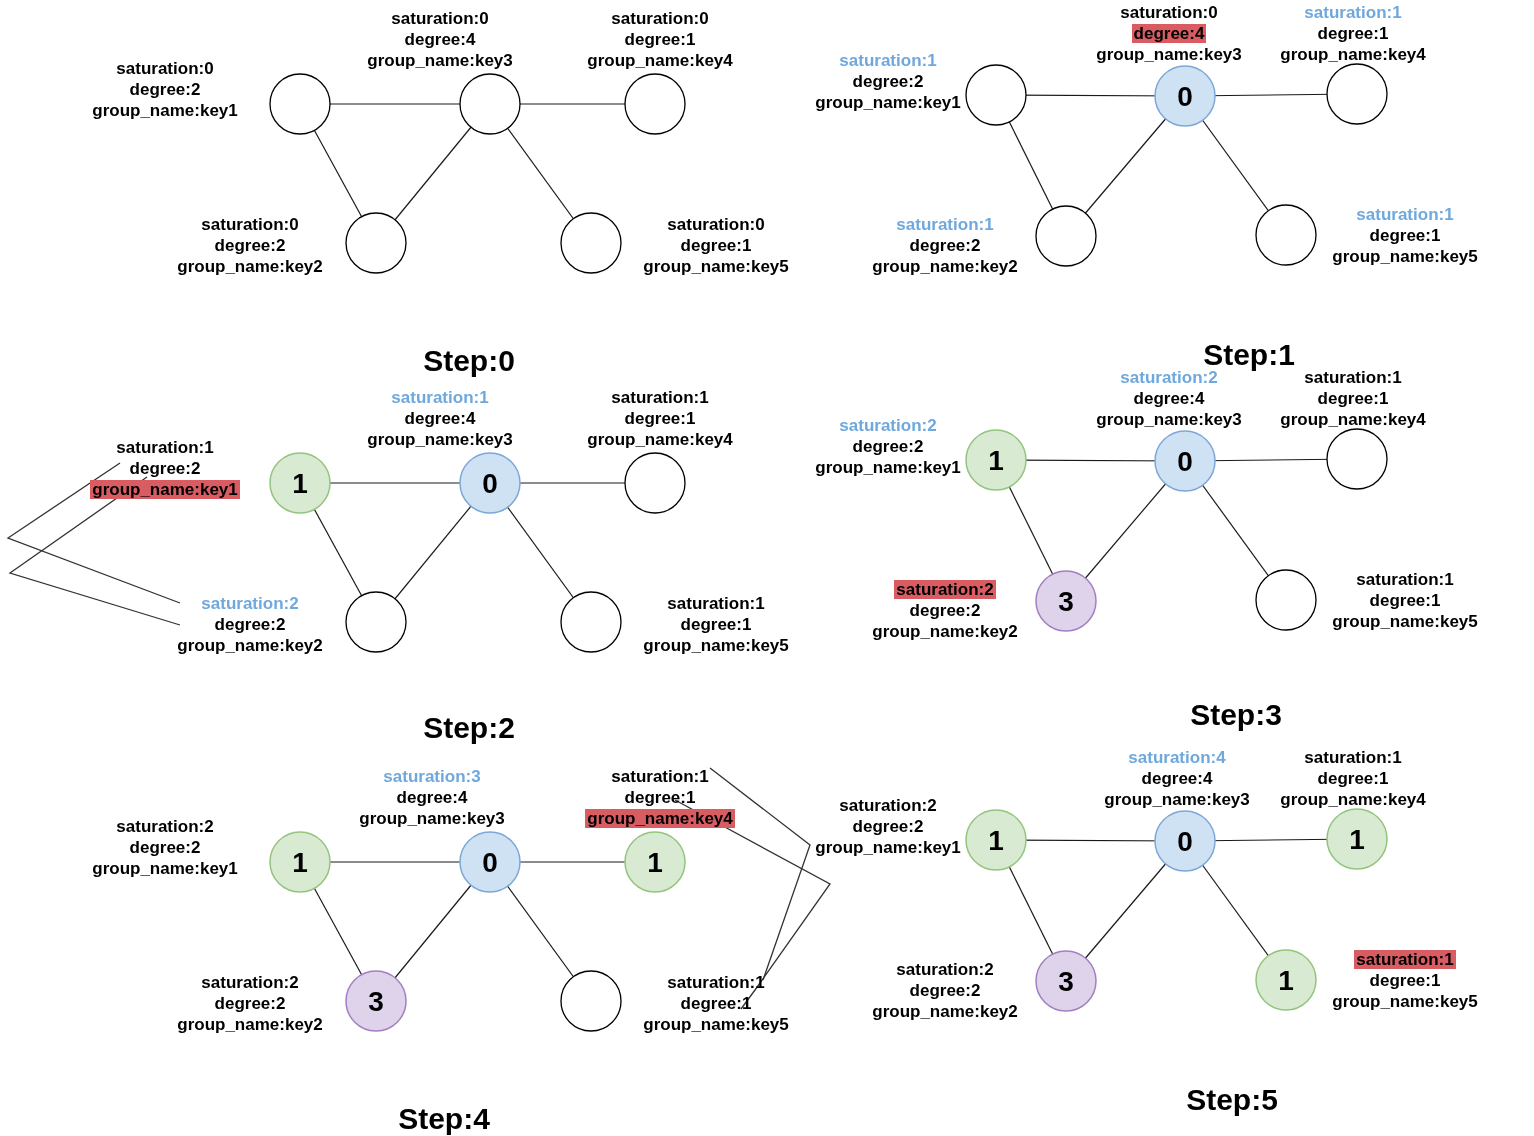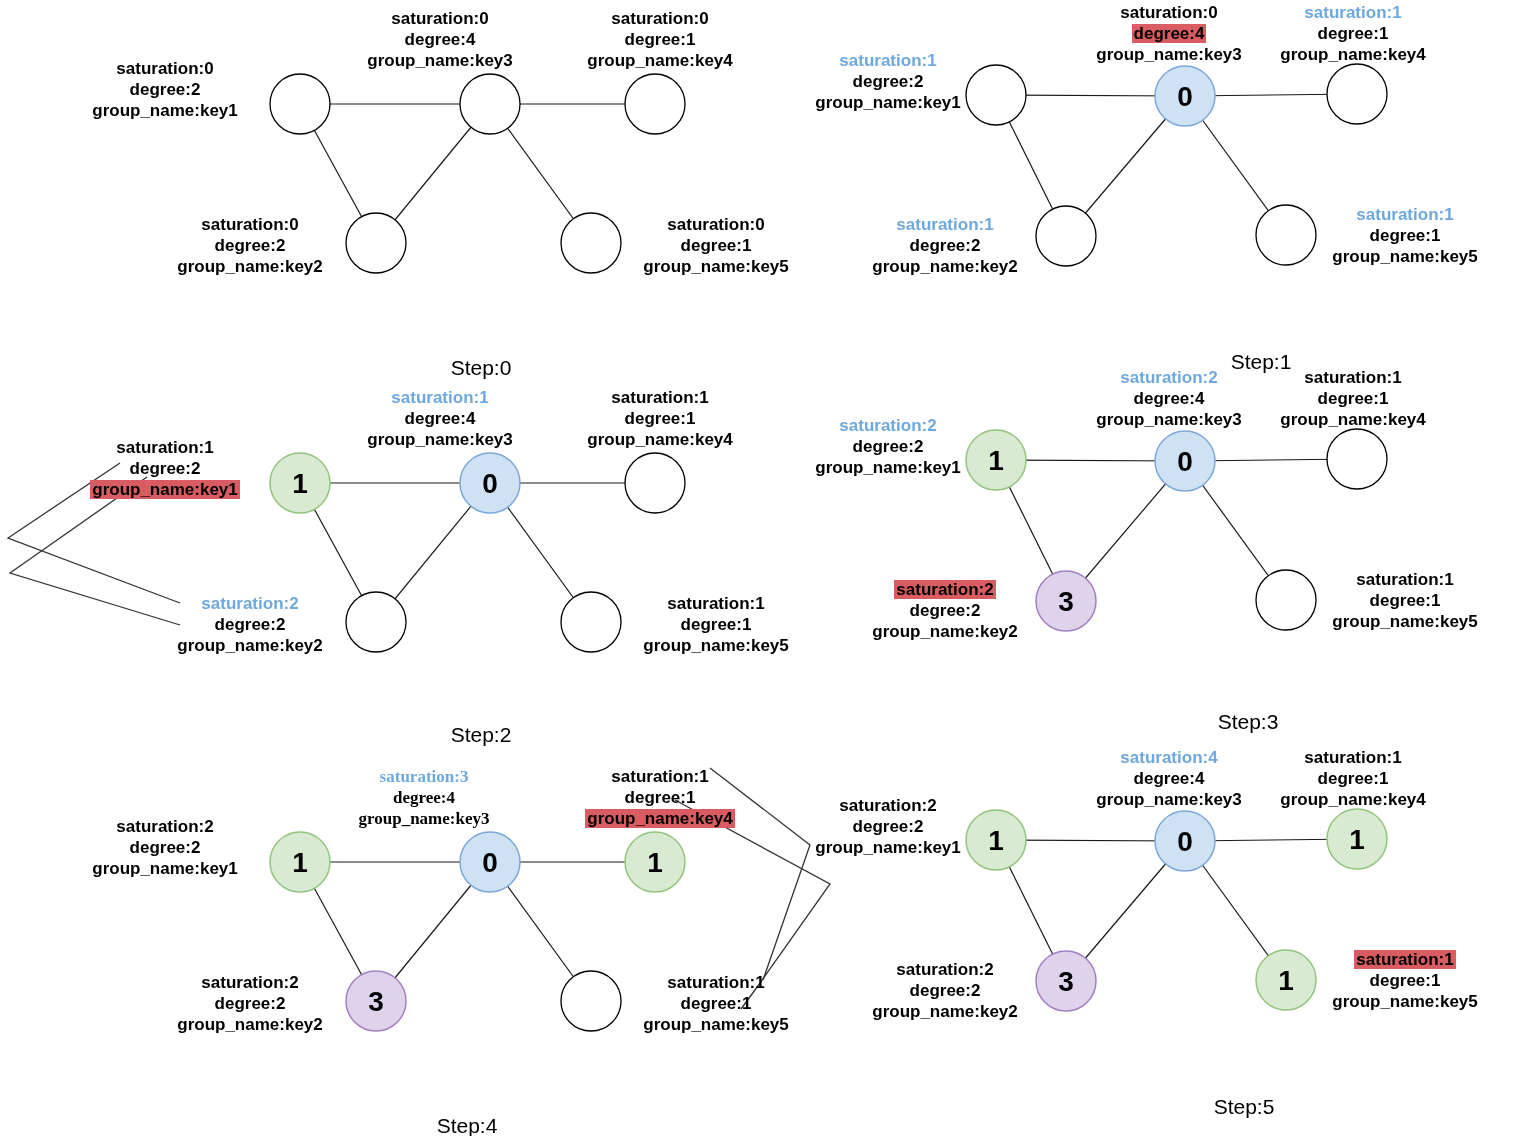--- a/index.html
+++ b/index.html
@@ -6,22 +6,22 @@
   body{font-family:"Liberation Sans", sans-serif;}
   #canvas{position:relative;width:1534px;height:1136px;background:#fff;overflow:hidden;}
   .panel{position:absolute;width:767px;height:379px;}
   .panel svg.graph{position:absolute;left:0;top:0;overflow:visible;}
   .node-label{position:absolute;width:220px;text-align:center;font-weight:bold;
               font-size:17px;line-height:21px;color:#000;white-space:nowrap;}
   .node-label .line{display:block;}
   .node-label .line span{padding:0 2px;}
   .sat-blue{color:#6fa8dc;}
   .hl{background:#d85c62;color:#000;}
-  .step-title{position:absolute;transform:translateX(-50%);font-weight:normal;
-              font-size:21px;color:#000;margin:16px;white-space:nowrap;}
+  .step-title{position:absolute;transform:translateX(-50%);font-weight:bold;
+              font-size:30px;color:#000;margin:4px;white-space:nowrap;}
   .node-value{font-weight:bold;font-size:28px;fill:#000;}
   #annot-overlay{position:absolute;left:0;top:0;pointer-events:none;}
 </style>
 </head>
 <body>
 
 <div id="canvas">
 
   <svg id="annot-overlay" width="1534" height="1136" viewBox="0 0 1534 1136">
       <polyline points="120,463 8,538 180,603" fill="none" stroke="#333" stroke-width="1.3"></polyline>
@@ -229,37 +229,37 @@
         <div class="node-label" style="left: 55px; top: 58px;">
           <span class="line"><span>saturation:2</span></span>
           <span class="line"><span>degree:2</span></span>
           <span class="line"><span>group_name:key1</span></span>
         </div>
         <div class="node-label" style="left: 140px; top: 214px;">
           <span class="line"><span>saturation:2</span></span>
           <span class="line"><span>degree:2</span></span>
           <span class="line"><span>group_name:key2</span></span>
         </div>
-        <div class="node-label" style="left: 314px; top: 8px; font-family: Liberation Serif, serif;">
+        <div class="node-label" style="left: 322px; top: 8px;">
           <span class="line"><span class="sat-blue">saturation:3</span></span>
           <span class="line"><span>degree:4</span></span>
           <span class="line"><span>group_name:key3</span></span>
         </div>
         <div class="node-label" style="left: 550px; top: 8px;">
           <span class="line"><span>saturation:1</span></span>
           <span class="line"><span>degree:1</span></span>
           <span class="line"><span class="hl">group_name:key4</span></span>
         </div>
         <div class="node-label" style="left: 606px; top: 214px;">
           <span class="line"><span>saturation:1</span></span>
           <span class="line"><span>degree:1</span></span>
           <span class="line"><span>group_name:key5</span></span>
         </div>
       </div>
-    <h2 class="step-title" style="left: 451px; top: 340px;"><span>Step:4</span></h2>
+    <h2 class="step-title" style="left: 440px; top: 340px;"><span>Step:4</span></h2>
   </section>
 
   <section class="panel" style="left: 767px; top: 745px;">
     <svg class="graph" width="767" height="379" viewBox="0 0 767 379">
         <line x1="229" y1="95" x2="418" y2="96" stroke="#1a1a1a" stroke-width="1.2"></line>
         <line x1="418" y1="96" x2="590" y2="94" stroke="#1a1a1a" stroke-width="1.2"></line>
         <line x1="229" y1="95" x2="299" y2="236" stroke="#1a1a1a" stroke-width="1.2"></line>
         <line x1="299" y1="236" x2="418" y2="96" stroke="#1a1a1a" stroke-width="1.2"></line>
         <line x1="418" y1="96" x2="519" y2="235" stroke="#1a1a1a" stroke-width="1.2"></line>
         <ellipse cx="229" cy="95" rx="30" ry="30" fill="#d9ead3" stroke="#93c47d" stroke-width="1.5"></ellipse>
@@ -277,21 +277,21 @@
         <div class="node-label" style="left: 11px; top: 50px;">
           <span class="line"><span>saturation:2</span></span>
           <span class="line"><span>degree:2</span></span>
           <span class="line"><span>group_name:key1</span></span>
         </div>
         <div class="node-label" style="left: 68px; top: 214px;">
           <span class="line"><span>saturation:2</span></span>
           <span class="line"><span>degree:2</span></span>
           <span class="line"><span>group_name:key2</span></span>
         </div>
-        <div class="node-label" style="left: 292px; top: 2px;">
+        <div class="node-label" style="left: 300px; top: 2px;">
           <span class="line"><span class="sat-blue">saturation:4</span></span>
           <span class="line"><span>degree:4</span></span>
           <span class="line"><span>group_name:key3</span></span>
         </div>
         <div class="node-label" style="left: 476px; top: 2px;">
           <span class="line"><span>saturation:1</span></span>
           <span class="line"><span>degree:1</span></span>
           <span class="line"><span>group_name:key4</span></span>
         </div>
         <div class="node-label" style="left: 528px; top: 204px;">

